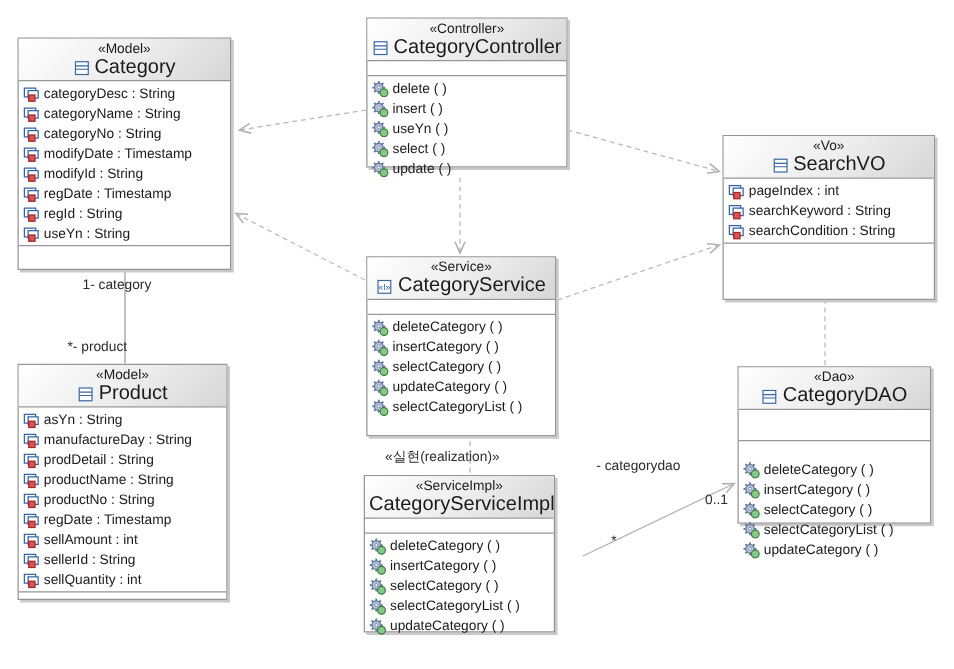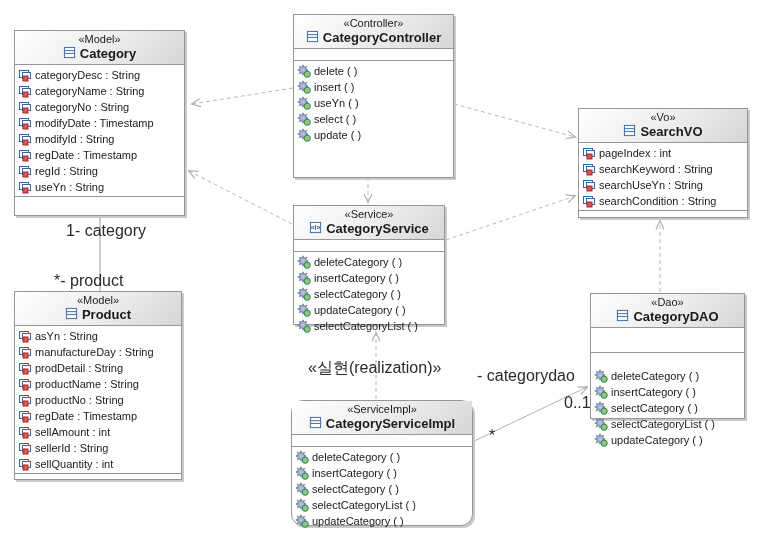--- a/index.html
+++ b/index.html
@@ -13,29 +13,29 @@
 
   .uml-class{
     position:absolute;background:#ffffff;border:1px solid #969696;
     box-shadow:2px 2px 0 #c9c9c9;display:flex;flex-direction:column;box-sizing:border-box;
   }
   .hdr{
     background:linear-gradient(135deg,#ffffff 0%,#ececec 55%,#d6d6d6 100%);
     border-bottom:1px solid #969696;text-align:center;padding:2px 2px 3px;flex:0 0 auto;
   }
   .stereo{font-size:11px;line-height:13px;color:#1a1a1a;}
-  .title{display:flex;justify-content:center;align-items:flex-start;gap:4px;font-weight:bold;font-size:13px;line-height:15px;}
+  .title{display:flex;justify-content:center;align-items:flex-end;gap:4px;font-weight:normal;font-size:16px;line-height:15px;}
   .rows{padding:2px 0 1px;flex:0 0 auto;}
   .row{display:flex;align-items:center;height:16px;padding-left:3px;gap:3px;white-space:nowrap;overflow:hidden;}
   .spacer{height:11px;border-bottom:1px solid #969696;flex:0 0 auto;}
   .tail{border-top:1px solid #969696;flex:1 1 auto;}
   .icon{width:14px;height:14px;flex:0 0 14px;display:inline-block;}
   .icon13{width:13px;height:13px;display:inline-block;}
 
-  .edge-label{position:absolute;font-size:16px;color:#2b2b2b;white-space:nowrap;background:transparent;}
+  .edge-label{position:absolute;font-size:11px;color:#2b2b2b;white-space:nowrap;background:transparent;}
   #defs-holder{position:absolute;width:0;height:0;overflow:hidden;}
 </style>
 </head>
 <body>
 
 <svg id="defs-holder" aria-hidden="true">
   <defs>
     <symbol id="sym-class" viewBox="0 0 14 14">
       <rect x="1.5" y="1.5" width="11" height="11" fill="#ffffff" stroke="#3465a4"></rect>
       <line x1="1.5" y1="5" x2="12.5" y2="5" stroke="#3465a4"></line>
@@ -132,21 +132,21 @@
       <div class="row">
           <svg class="icon">
             <use href="#sym-field"></use>
           </svg>
           <span>useYn : String</span>
         </div>
     </div>
     <div class="tail"></div>
   </div>
 
-  <div class="uml-class" style="left:293px;top:14px;width:161px;height:164px;">
+  <div class="uml-class" style="left:293px;top:14px;width:161px;height:120px;">
     <div class="hdr">
       <div class="stereo">«Controller»</div>
       <div class="title">
           <svg class="icon13">
             <use href="#sym-class"></use>
           </svg>
           <span>CategoryController</span>
         </div>
     </div>
     <div class="spacer"></div>
@@ -177,21 +177,21 @@
         </div>
       <div class="row">
           <svg class="icon">
             <use href="#sym-method"></use>
           </svg>
           <span>update ( )</span>
         </div>
     </div>
   </div>
 
-  <div class="uml-class" style="left:578px;top:108px;width:170px;height:110px;">
+  <div class="uml-class" style="left:578px;top:108px;width:170px;height:132px;">
     <div class="hdr">
       <div class="stereo">«Vo»</div>
       <div class="title">
           <svg class="icon13">
             <use href="#sym-class"></use>
           </svg>
           <span>SearchVO</span>
         </div>
     </div>
     <div class="rows">
@@ -204,33 +204,27 @@
       <div class="row">
           <svg class="icon">
             <use href="#sym-field"></use>
           </svg>
           <span>searchKeyword : String</span>
         </div>
       <div class="row">
           <svg class="icon">
             <use href="#sym-field"></use>
           </svg>
-          <span>searchUseYn : String</span>
-        </div>
-      <div class="row">
-          <svg class="icon">
-            <use href="#sym-field"></use>
-          </svg>
           <span>searchCondition : String</span>
         </div>
     </div>
     <div class="tail"></div>
   </div>
 
-  <div class="uml-class" style="left:293px;top:205px;width:152px;height:120px;">
+  <div class="uml-class" style="left:293px;top:205px;width:152px;height:144px;">
     <div class="hdr">
       <div class="stereo">«Service»</div>
       <div class="title">
           <svg class="icon13">
             <use href="#sym-interface"></use>
           </svg>
           <span>CategoryService</span>
         </div>
     </div>
     <div class="spacer"></div>
@@ -375,21 +369,21 @@
         </div>
       <div class="row">
           <svg class="icon">
             <use href="#sym-method"></use>
           </svg>
           <span>updateCategory ( )</span>
         </div>
     </div>
   </div>
 
-  <div class="uml-class" style="left:291px;top:400px;width:182px;height:126px;border-radius:12px;">
+  <div class="uml-class" style="left:291px;top:380px;width:153px;height:126px;">
     <div class="hdr">
       <div class="stereo">«ServiceImpl»</div>
       <div class="title">
           <svg class="icon13">
             <use href="#sym-class"></use>
           </svg>
           <span>CategoryServiceImpl</span>
         </div>
     </div>
     <div class="spacer"></div>

